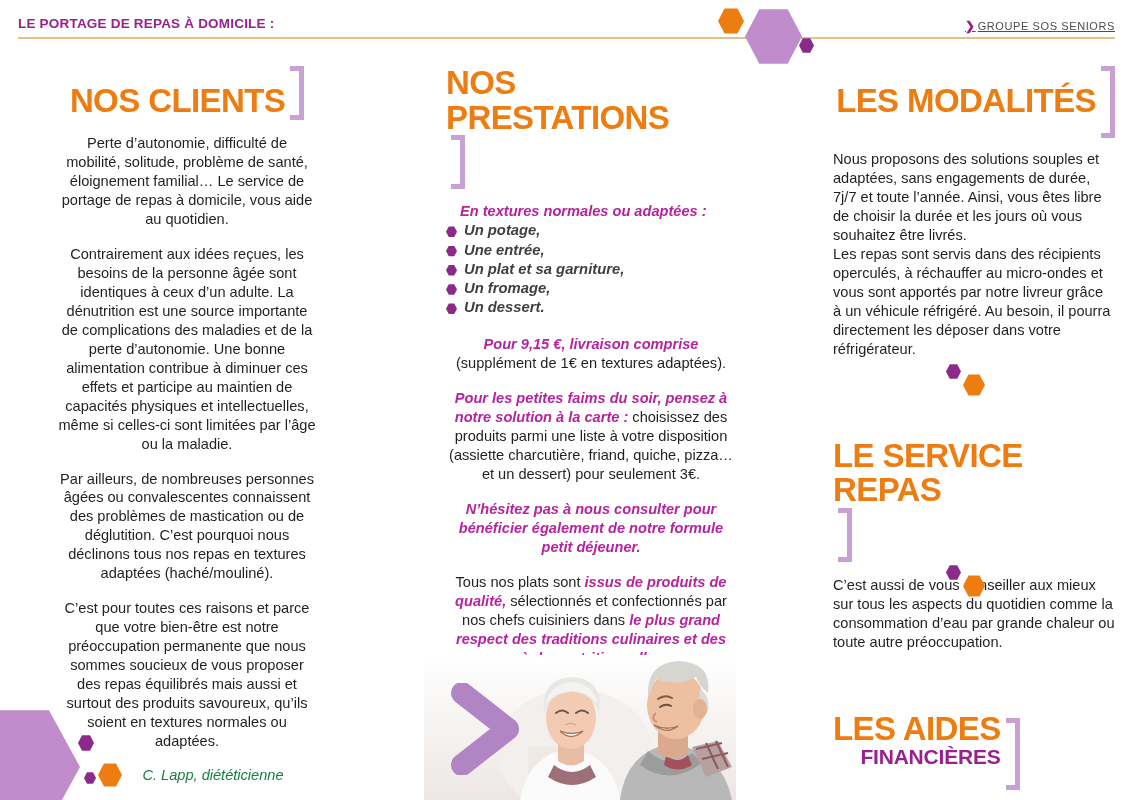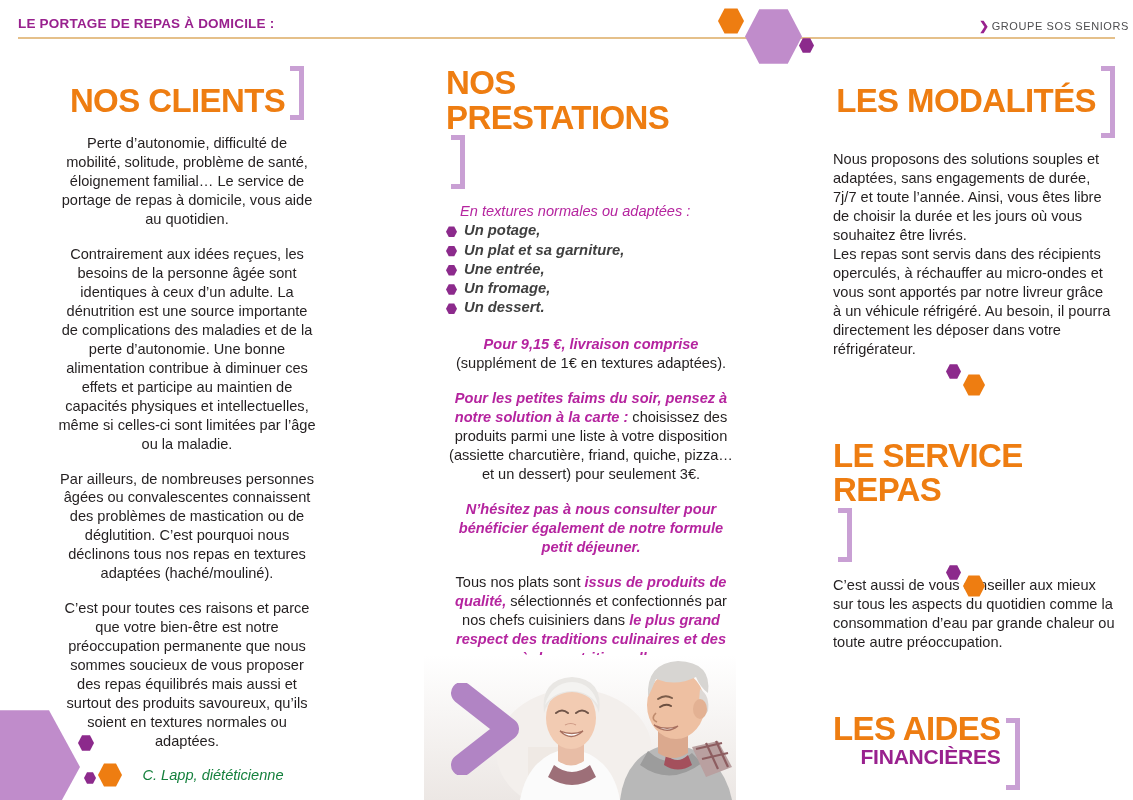--- a/index.html
+++ b/index.html
@@ -35,25 +35,26 @@
     position: absolute;
     left: 18px; top: 16px;
     font-size: 13.5px;
     font-weight: bold;
     letter-spacing: 0.2px;
     color: #99218e;
     white-space: nowrap;
   }
   .brand {
     position: absolute;
-    right: 4px; top: 19px;
+    right: 18px; top: 19px;
     font-size: 11px;
     letter-spacing: 0.6px;
     color: #4d4d4f;
     white-space: nowrap;
+    text-decoration: underline;
   }
   .brand-chevron {
     color: #99218e;
     font-weight: bold;
     font-size: 12px;
     margin-right: 2px;
   }
 
   
   .hex {
@@ -130,21 +131,21 @@
     position: absolute;
     left: -26px; top: 5px;
     width: 12px; height: 12px;
     background: #8c2a8c;
     clip-path: polygon(25% 2%, 75% 2%, 100% 50%, 75% 98%, 25% 98%, 0% 50%);
   }
 
   
   .list-intro {
     font-size: 14.6px;
-    font-weight: normal;
+    font-weight: bold;
     font-style: italic;
     color: #b5249f;
     margin: 0 0 2px 14px;
   }
   ul.bullets {
     list-style: none;
     margin: 0 0 18px 0;
     padding: 0;
   }
   ul.bullets li {
@@ -223,22 +224,22 @@
 </div>
 
 <div class="col col-2">
   <div class="heading-wrap">
     <span class="heading-main">NOS PRESTATIONS</span><span class="bracket"></span>
   </div>
 
   <div class="list-intro">En textures normales ou adaptées :</div>
   <ul class="bullets">
     <li>Un potage,</li>
+    <li>Une entrée,</li>
     <li>Un plat et sa garniture,</li>
-    <li>Une entrée,</li>
     <li>Un fromage,</li>
     <li>Un dessert.</li>
   </ul>
 
   <p class="body indent">
     <span class="em-purple">Pour 9,15 €, livraison comprise</span><br>
     <span>(supplément de 1€ en textures adaptées).</span>
   </p>
 
   <p class="body indent">

